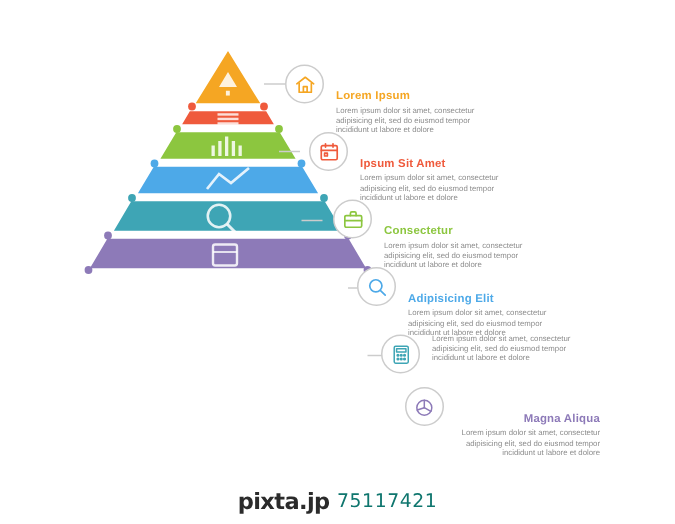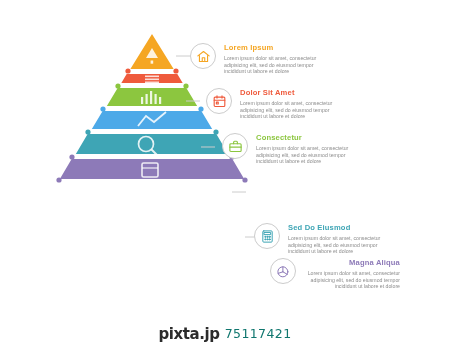--- a/index.html
+++ b/index.html
@@ -47,21 +47,21 @@
   }
   .text-block {
     margin-left: 8px;
     padding-top: 0px;
   }
   .row-title {
     font-size: 7.6px;
     font-weight: bold;
     letter-spacing: 0.15px;
     line-height: 10px;
-    margin: 0 0 2px 0;
+    margin: 16px 0 2px 0;
     white-space: nowrap;
   }
   .row-desc {
     font-size: 5.2px;
     line-height: 6.6px;
     color: #8c8c8c;
     margin: 0;
     width: 96px;
   }
   .watermark {
@@ -183,55 +183,66 @@
     <div class="icon-circle">
       <svg width="15" height="15" viewBox="0 0 24 24" fill="none" stroke="#ef5a3c" stroke-width="1.8" stroke-linejoin="round" stroke-linecap="round">
         <rect x="3.5" y="5" width="17" height="15" rx="1.5"></rect>
         <line x1="3.5" y1="10" x2="20.5" y2="10"></line>
         <line x1="8" y1="3" x2="8" y2="6.5"></line>
         <line x1="16" y1="3" x2="16" y2="6.5"></line>
         <rect x="7" y="13" width="3" height="3"></rect>
       </svg>
     </div>
     <div class="text-block">
-      <p class="row-title" style="color:#ef5a3c;">Dolor Sit Amet</p>
+      <p class="row-title" style="color:#ef5a3c;">Ipsum Sit Amet</p>
       <p class="row-desc">Lorem ipsum dolor sit amet, consectetur adipisicing elit, sed do eiusmod tempor incididunt ut labore et dolore</p>
     </div>
   </div>
 
   <div class="row" style="left:222px; top:133px;">
     <div class="icon-circle">
       <svg width="15" height="15" viewBox="0 0 24 24" fill="none" stroke="#8cc63f" stroke-width="1.8" stroke-linejoin="round" stroke-linecap="round">
         <rect x="3" y="7.5" width="18" height="12.5" rx="1.5"></rect>
         <path d="M9 7.5 V5 a1.5 1.5 0 0 1 1.5 -1.5 h3 A1.5 1.5 0 0 1 15 5 V7.5"></path>
         <line x1="3" y1="13" x2="21" y2="13"></line>
       </svg>
     </div>
     <div class="text-block">
       <p class="row-title" style="color:#8cc63f;">Consectetur</p>
       <p class="row-desc">Lorem ipsum dolor sit amet, consectetur adipisicing elit, sed do eiusmod tempor incididunt ut labore et dolore</p>
     </div>
   </div>
 
+  <div class="row" style="left:238px; top:178px;">
+    <div class="icon-circle">
+      <svg width="15" height="15" viewBox="0 0 24 24" fill="none" stroke="#4da9e8" stroke-width="1.8" stroke-linejoin="round" stroke-linecap="round">
+        <circle cx="10.5" cy="10.5" r="6.5"></circle>
+        <line x1="15.5" y1="15.5" x2="20.5" y2="20.5"></line>
+      </svg>
+    </div>
+    <div class="text-block">
+      <p class="row-title" style="color:#4da9e8;">Adipisicing Elit</p>
+      <p class="row-desc">Lorem ipsum dolor sit amet, consectetur adipisicing elit, sed do eiusmod tempor incididunt ut labore et dolore</p>
+    </div>
+  </div>
 
   <div class="row" style="left:254px; top:223px;">
     <div class="icon-circle">
       <svg width="15" height="15" viewBox="0 0 24 24" fill="none" stroke="#3ea5b5" stroke-width="1.6" stroke-linejoin="round" stroke-linecap="round">
         <rect x="4.5" y="3" width="15" height="18" rx="1.5"></rect>
         <rect x="7" y="5.5" width="10" height="3.5"></rect>
         <circle cx="8.5" cy="12.5" r="0.9" fill="#3ea5b5"></circle>
         <circle cx="12" cy="12.5" r="0.9" fill="#3ea5b5"></circle>
         <circle cx="15.5" cy="12.5" r="0.9" fill="#3ea5b5"></circle>
         <circle cx="8.5" cy="16.5" r="0.9" fill="#3ea5b5"></circle>
         <circle cx="12" cy="16.5" r="0.9" fill="#3ea5b5"></circle>
         <circle cx="15.5" cy="16.5" r="0.9" fill="#3ea5b5"></circle>
       </svg>
     </div>
     <div class="text-block">
-      <p class="row-title" style="color:#3ea5b5;">Sed Do Eiusmod</p>
       <p class="row-desc">Lorem ipsum dolor sit amet, consectetur adipisicing elit, sed do eiusmod tempor incididunt ut labore et dolore</p>
     </div>
   </div>
 
   <div class="row" style="left:270px; top:258px;text-align:right;">
     <div class="icon-circle">
       <svg width="15" height="15" viewBox="0 0 24 24" fill="none" stroke="#8d7ab8" stroke-width="1.6" stroke-linejoin="round" stroke-linecap="round">
         <circle cx="11" cy="12.5" r="8"></circle>
         <line x1="11" y1="12.5" x2="11" y2="4.5"></line>
         <line x1="11" y1="12.5" x2="18" y2="16.5"></line>

